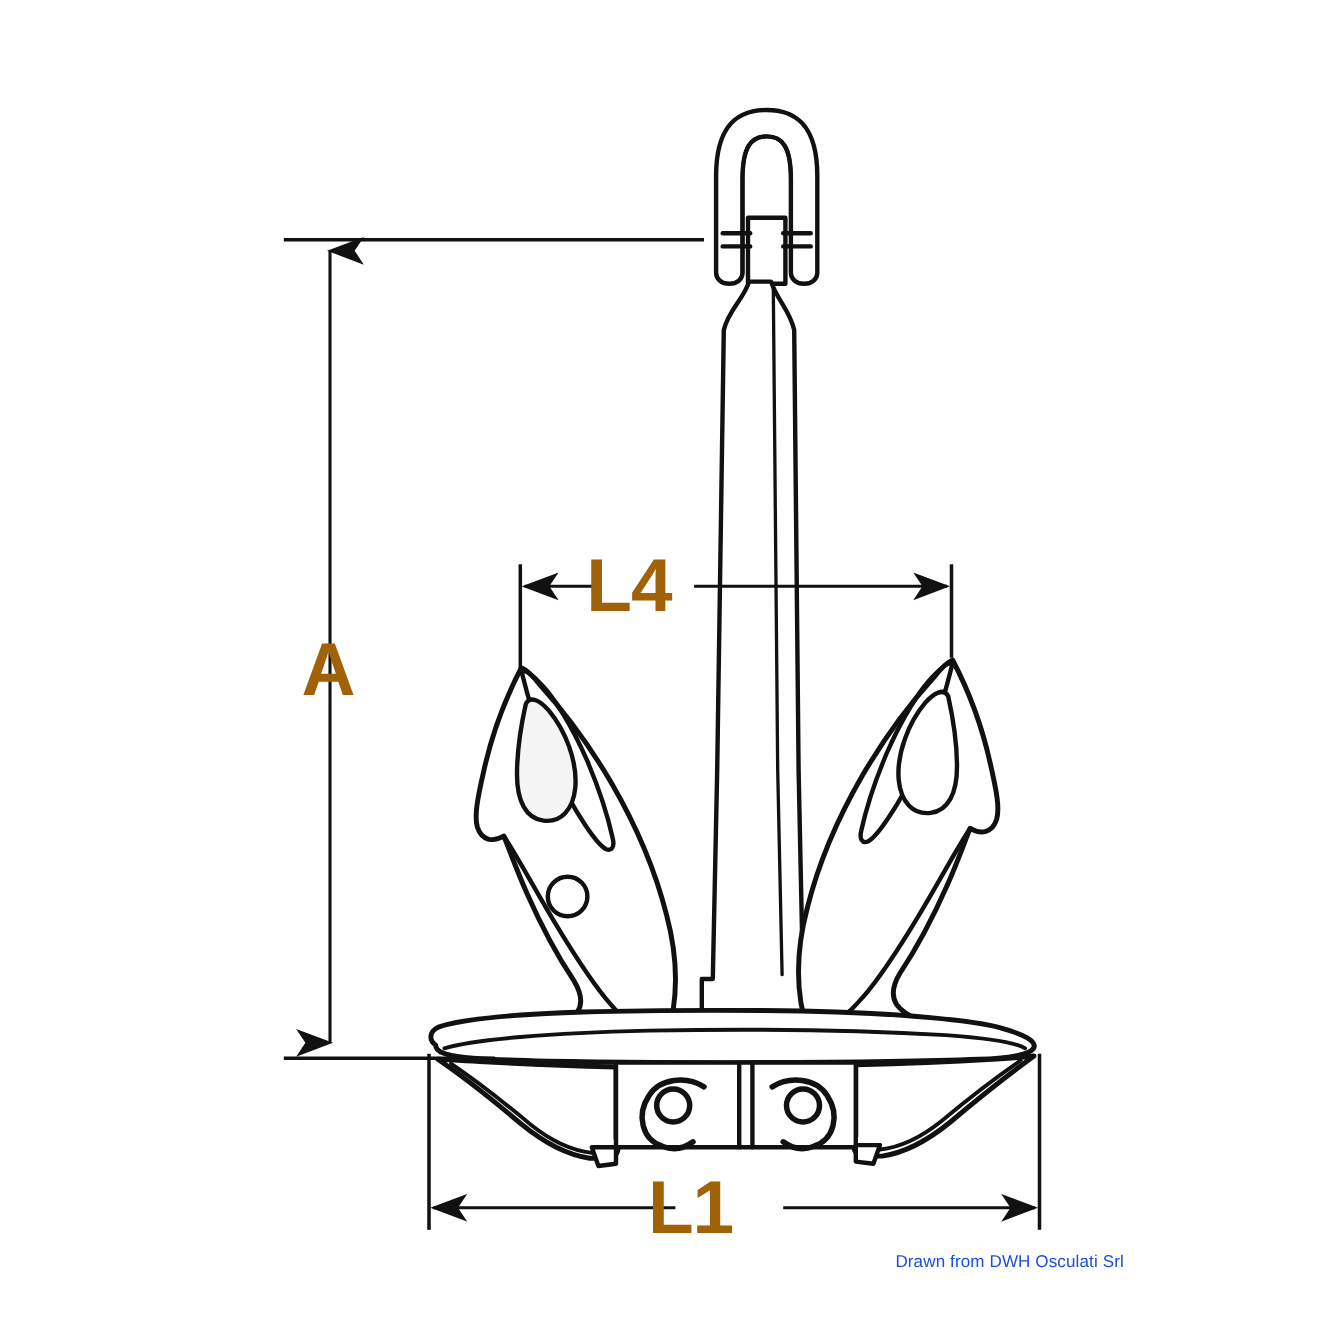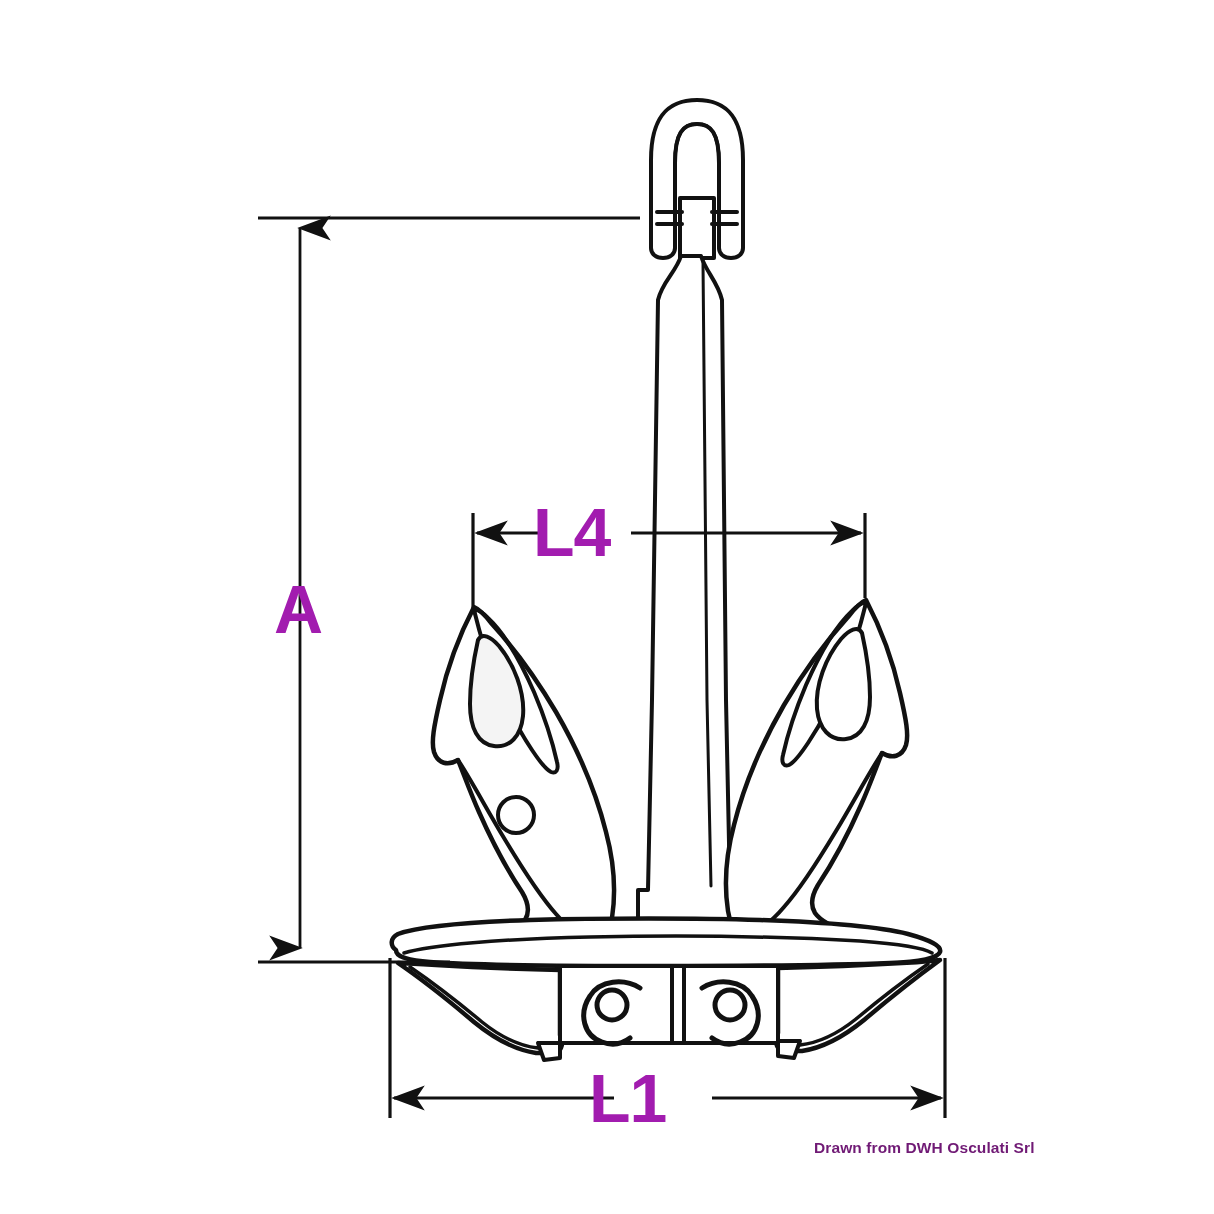--- a/index.html
+++ b/index.html
@@ -22,21 +22,21 @@
     position: absolute;
     left: 0;
     top: 0;
     width: 1214px;
     height: 1214px;
   }
   .dim-label {
     position: absolute;
     font-family: "Liberation Sans", sans-serif;
     font-weight: bold;
-    color: #a21caf;
+    color: #a16207;
     line-height: 1;
     white-space: nowrap;
     user-select: none;
   }
   #label-a {
     left: 274px;
     top: 575px;
     font-size: 68px;
     letter-spacing: 0px;
   }
@@ -50,22 +50,22 @@
     left: 589px;
     top: 1064px;
     font-size: 68px;
     letter-spacing: -1px;
   }
   #credit {
     position: absolute;
     left: 814px;
     top: 1139px;
     font-size: 15.5px;
-    font-weight: bold;
-    color: #701a75;
+    font-weight: normal;
+    color: #1d4ed8;
     white-space: nowrap;
     letter-spacing: 0.1px;
   }
 </style>
 </head>
 <body>
 
 <div id="stage">
 
   <svg id="drawing" viewBox="0 0 1214 1214" xmlns="http://www.w3.org/2000/svg">

